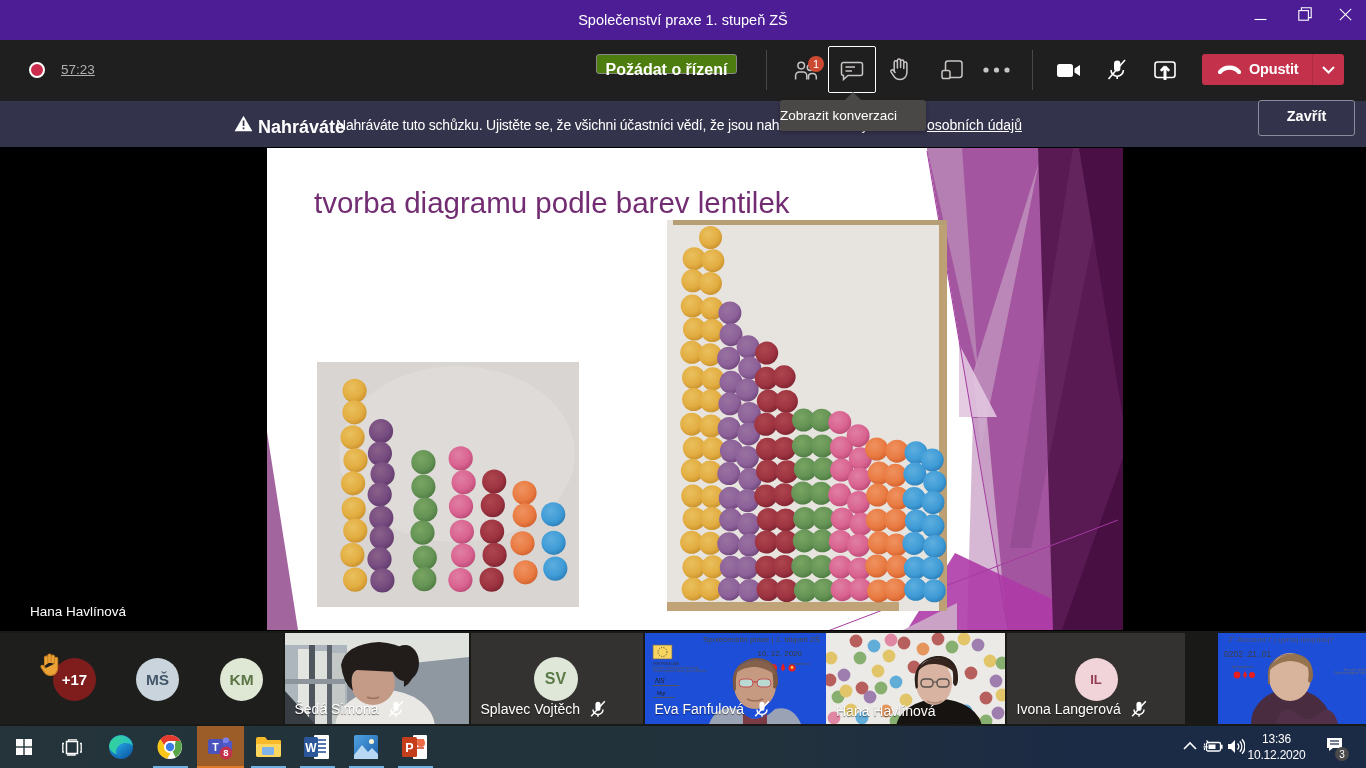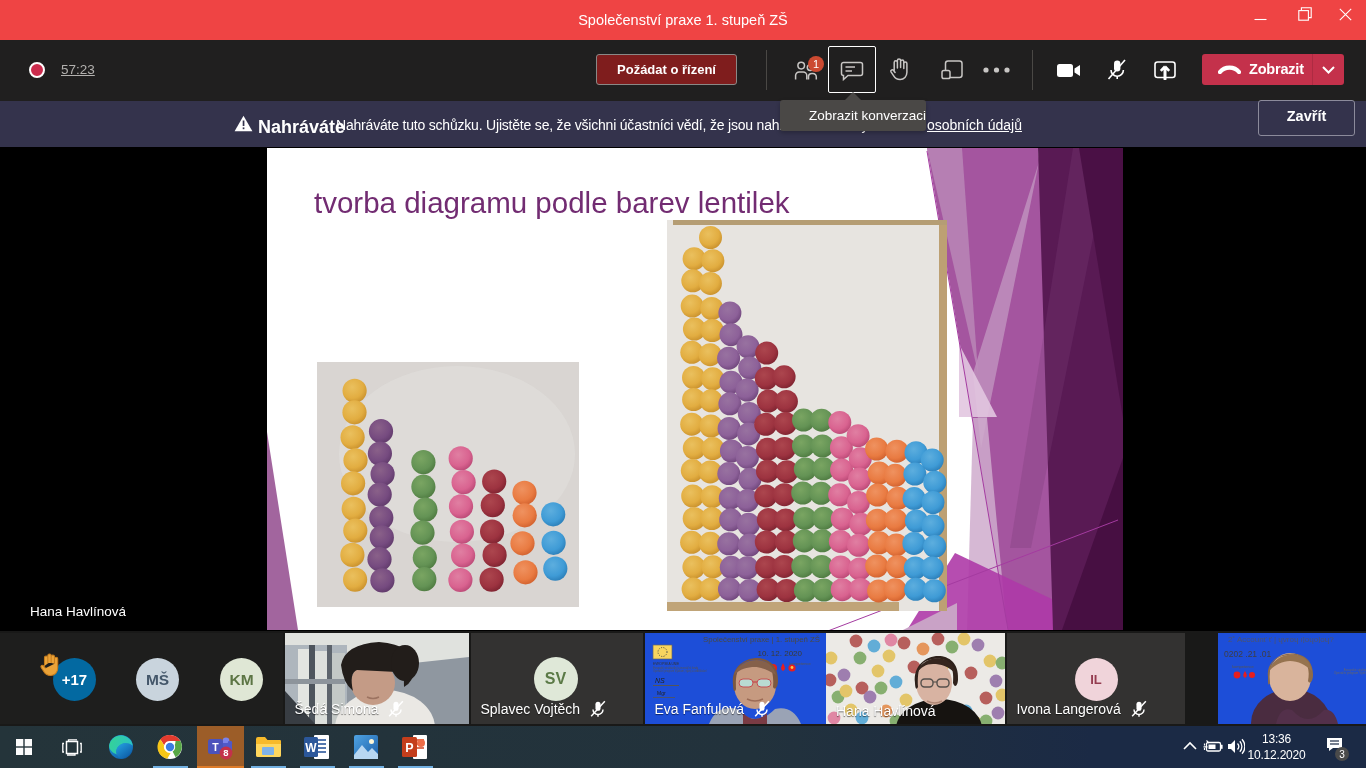--- a/index.html
+++ b/index.html
@@ -1,39 +1,39 @@
 <!DOCTYPE html>
 <html><head><meta charset="utf-8">
 <style>
 *{margin:0;padding:0;box-sizing:border-box;}
 html,body{width:1366px;height:768px;overflow:hidden;background:#000;font-family:"Liberation Sans",sans-serif;}
 .abs{position:absolute;}
 #root{position:relative;width:1366px;height:768px;}
 
-#titlebar{left:0;top:0;width:1366px;height:40px;background:#ef4444;}
+#titlebar{left:0;top:0;width:1366px;height:40px;background:#4c1d95;}
 #titlebar .t{width:100%;text-align:center;line-height:40px;color:#fff;font-size:14.5px;}
 
 #toolbar{left:0;top:40px;width:1366px;height:61px;background:#201f1f;}
 #rec{left:29px;top:22px;width:16px;height:16px;border:2px solid #fff;border-radius:50%;background:#cb2c4d;}
 #time{left:61px;top:22px;color:#b2b0ae;font-size:13.5px;text-decoration:underline;}
 .tbtn{border:1px solid #8a8886;border-radius:3px;color:#fff;font-weight:700;text-align:center;}
-#reqbtn{left:596px;top:14px;width:141px;height:31px;line-height:29px;font-size:13px;background:#7f1d1d;}
+#reqbtn{left:596px;top:14px;width:141px;height:20px;line-height:29px;font-size:16px;background:#4d7c0f;}
 .divider{width:1px;background:#4a4845;top:10px;height:40px;}
 #opustit{left:1202px;top:14px;width:142px;height:31px;background:#c4314b;border-radius:3px;color:#fff;}
 #opustit .sep{position:absolute;left:110px;top:0;width:1px;height:31px;background:#ae2b42;}
 #opustit .txt{position:absolute;left:47px;top:0;line-height:30px;font-size:14.5px;font-weight:700;letter-spacing:-0.2px;}
 #opustit .chev{position:absolute;left:111px;top:0;width:31px;height:31px;}
 
 #banner{left:0;top:101px;width:1366px;height:46px;background:#34334c;color:#fff;overflow:hidden;}
 #banner .b1{position:absolute;left:258px;top:16px;font-size:18px;font-weight:700;}
 #banner .b2{position:absolute;left:336px;top:16px;font-size:14px;white-space:nowrap;letter-spacing:-0.2px;}
 #banner .b3{position:absolute;left:927px;top:16px;font-size:14px;text-decoration:underline;white-space:nowrap;}
 #zavrit{left:1258px;top:100px;width:97px;height:36px;line-height:30px;font-size:14.5px;background:#34334c;border-color:#8c8b9b;}
 
-#tooltip{left:780px;top:100px;width:146px;height:31px;background:#4a4846;border-radius:3px;color:#fff;font-size:13.5px;text-align:right;line-height:31px;z-index:60;box-shadow:0 2px 4px rgba(0,0,0,.25);}
+#tooltip{left:780px;top:100px;width:146px;height:31px;background:#4a4846;border-radius:3px;color:#fff;font-size:13.5px;text-align:left;line-height:31px;z-index:60;box-shadow:0 2px 4px rgba(0,0,0,.25);}
 #tooltip .arr{position:absolute;left:65px;top:-8px;width:0;height:0;border-left:8px solid transparent;border-right:8px solid transparent;border-bottom:8px solid #4a4846;}
 
 #stage{left:13px;top:147px;width:1366px;height:484px;background:#000;}
 #slide{left:254px;top:1px;width:856px;height:482px;background:#fff;overflow:hidden;}
 #slidetitle{left:47px;top:38px;font-size:29.5px;color:#722c72;letter-spacing:0px;}
 #presname{left:17px;top:457px;color:#fff;font-size:13.5px;}
 
 #strip{left:0;top:631px;width:1366px;height:95px;background:#191918;}
 .tile{position:absolute;top:2px;height:91px;overflow:hidden;background:#333231;}
 .tname{position:absolute;left:10px;bottom:5px;color:#fff;font-size:14px;text-shadow:0 1px 1px rgba(0,0,0,.55);white-space:nowrap;}
@@ -122,21 +122,21 @@
 <svg class="abs" style="left:1154px;top:21px" width="22" height="19" viewBox="0 0 22 19">
 <rect x="1" y="1" width="20" height="15.5" rx="2.5" fill="none" stroke="#fff" stroke-width="1.6"></rect>
 <path d="M11 19 V7 M11 5.5 l-4.2 4.4 M11 5.5 l4.2 4.4" stroke="#fff" stroke-width="2.6" fill="none"></path>
 <path d="M11 18.5 V6.5" stroke="#fff" stroke-width="2.6"></path>
       </svg>
 
 <div id="opustit" class="abs">
 <svg style="position:absolute;left:16px;top:10px" width="23" height="10" viewBox="0 0 23 10">
 <path d="M2 8 C6.5 2.2, 16.5 2.2, 21 8" stroke="#fff" stroke-width="4.2" fill="none" stroke-linecap="round"></path>
         </svg>
-<div class="txt">Zobrazit</div>
+<div class="txt">Opustit</div>
         <div class="sep"></div>
 <svg class="chev" viewBox="0 0 31 31">
           <path d="M10 13 l5.5 5.5 L21 13" stroke="#fff" stroke-width="2" fill="none"></path>
         </svg>
 </div>
 </div>
 
 <div id="banner" class="abs">
 <svg class="abs" style="left:234px;top:14px" width="19" height="17" viewBox="0 0 19 17">
 <path d="M9.5 0.8 L18.4 16.2 H0.6 z" fill="#fff"></path>
@@ -409,21 +409,21 @@
 </g>
 </svg>
 <div id="slidetitle" class="abs">tvorba diagramu podle barev lentilek</div>
 </div>
 <div id="presname" class="abs">Hana Havlínová</div>
 </div>
 
 <div id="strip" class="abs">
 
 <div class="tile" style="left:0;width:283px;background:#1e1e1d;">
-<div class="avcirc" style="left:53px;top:25px;width:43px;height:43px;background:#0369a1;color:#fff;font-size:15px;line-height:43px;">+17</div>
+<div class="avcirc" style="left:53px;top:25px;width:43px;height:43px;background:#7f1d1d;color:#fff;font-size:15px;line-height:43px;">+17</div>
 <svg style="position:absolute;left:38px;top:20px" width="24" height="24" viewBox="0 0 21 23">
 <path d="M5.2 12.5 V4.4 a1.6 1.6 0 0 1 3.2 0 V10 M8.4 9.5 V2.6 a1.6 1.6 0 0 1 3.2 0 V9.5 M11.6 9.5 V3.6 a1.6 1.6 0 0 1 3.2 0 V10.2 M14.8 10.4 V5.6 a1.55 1.55 0 0 1 3.1 0 v8.6 c0 4.3-2.9 7.3-6.8 7.3 -3.3 0-5-1.2-6.4-3.6 L2 13.9 c-.9-1.5 1.2-3 2.4-1.6 l 1.7 2.2" fill="#eba338" stroke="#c77e1e" stroke-width="1"></path>
         </svg>
 <div class="avcirc" style="left:136px;top:25px;width:43px;height:43px;background:#c9d4dd;color:#44576a;font-size:15.5px;line-height:43px;">MŠ</div>
 <div class="avcirc" style="left:220px;top:25px;width:43px;height:43px;background:#dfe7d5;color:#5c7544;font-size:15.5px;line-height:43px;">KM</div>
 </div>
 
 <div class="tile" style="left:470.5px;width:172px;">
 <div class="avcirc" style="left:63px;top:24px;width:44px;height:44px;background:#dfe8d8;color:#5b7a47;font-size:16px;line-height:44px;">SV</div>
 <div class="tname">Splavec Vojtěch &nbsp;<svg width="20" height="20" viewBox="0 0 22 22" style="vertical-align:-5px">

